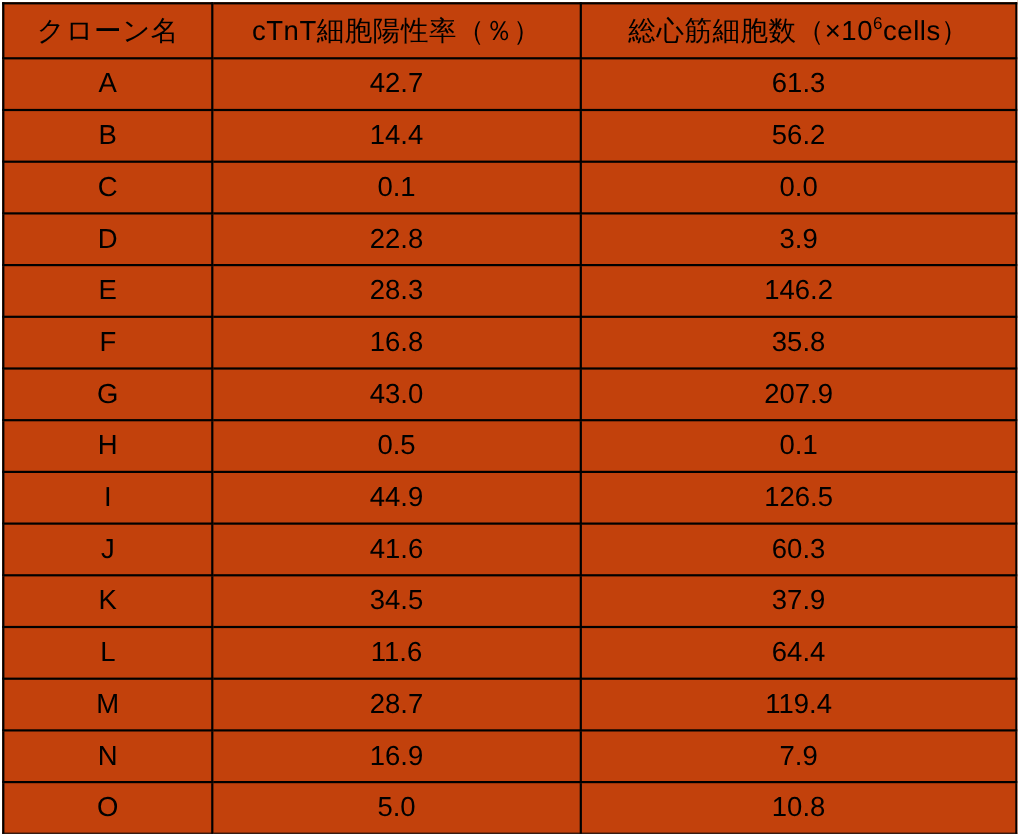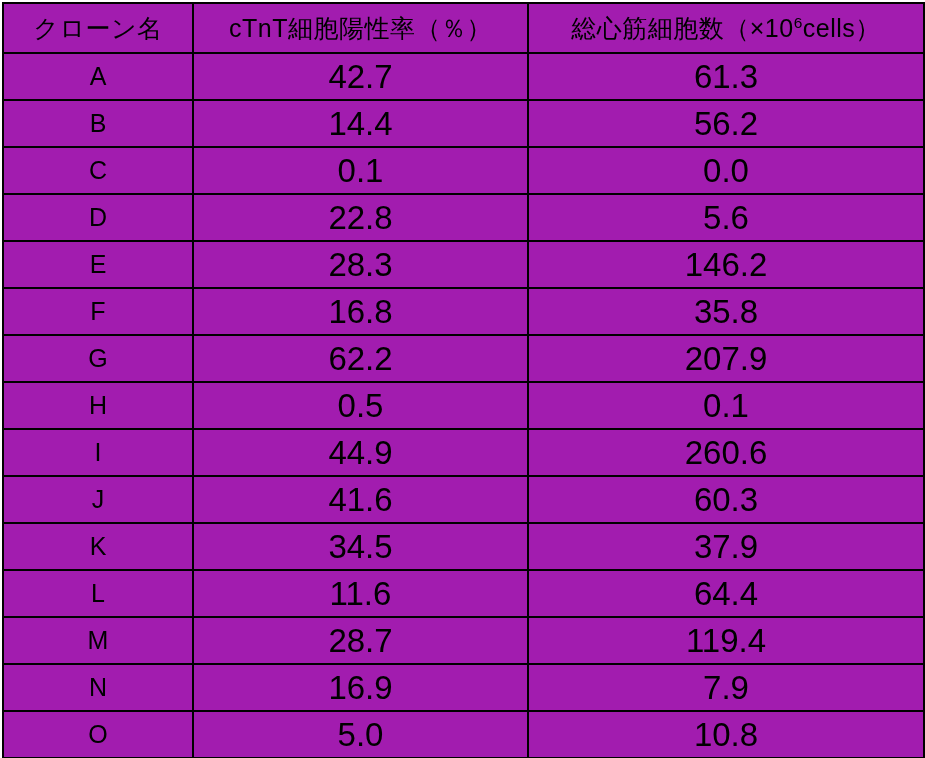--- a/index.html
+++ b/index.html
@@ -18,21 +18,21 @@
     width: 925px;
     height: 758px;
     position: relative;
     background: #ffffff;
   }
   table.data-table {
     border-collapse: collapse;
     table-layout: fixed;
     width: 921px;
     margin: 2px 0 0 2px;
-    background: #a21caf;
+    background: #c2410c;
   }
   table.data-table col.col-clone  { width: 190px; }
   table.data-table col.col-ctnt   { width: 335px; }
   table.data-table col.col-total  { width: 396px; }
 
   table.data-table th,
   table.data-table td {
     border: 2px solid #000000;
     text-align: center;
     vertical-align: middle;
@@ -40,21 +40,21 @@
     padding: 0;
     line-height: 1.0;
   }
   table.data-table thead th {
     height: 48px;
     font-size: 25px;
     letter-spacing: 0.5px;
   }
   table.data-table tbody td {
     height: 45px;
-    font-size: 33px;
+    font-size: 25px;
   }
   table.data-table tbody td.clone-cell {
     font-size: 25px;
   }
   .hdr-inner {
     display: block;
     white-space: nowrap;
   }
   sup {
     font-size: 0.62em;
@@ -97,46 +97,46 @@
         <td>56.2</td>
       </tr>
       <tr>
         <td class="clone-cell">C</td>
         <td>0.1</td>
         <td>0.0</td>
       </tr>
       <tr>
         <td class="clone-cell">D</td>
         <td>22.8</td>
-        <td>5.6</td>
+        <td>3.9</td>
       </tr>
       <tr>
         <td class="clone-cell">E</td>
         <td>28.3</td>
         <td>146.2</td>
       </tr>
       <tr>
         <td class="clone-cell">F</td>
         <td>16.8</td>
         <td>35.8</td>
       </tr>
       <tr>
         <td class="clone-cell">G</td>
-        <td>62.2</td>
+        <td>43.0</td>
         <td>207.9</td>
       </tr>
       <tr>
         <td class="clone-cell">H</td>
         <td>0.5</td>
         <td>0.1</td>
       </tr>
       <tr>
         <td class="clone-cell">I</td>
         <td>44.9</td>
-        <td>260.6</td>
+        <td>126.5</td>
       </tr>
       <tr>
         <td class="clone-cell">J</td>
         <td>41.6</td>
         <td>60.3</td>
       </tr>
       <tr>
         <td class="clone-cell">K</td>
         <td>34.5</td>
         <td>37.9</td>

